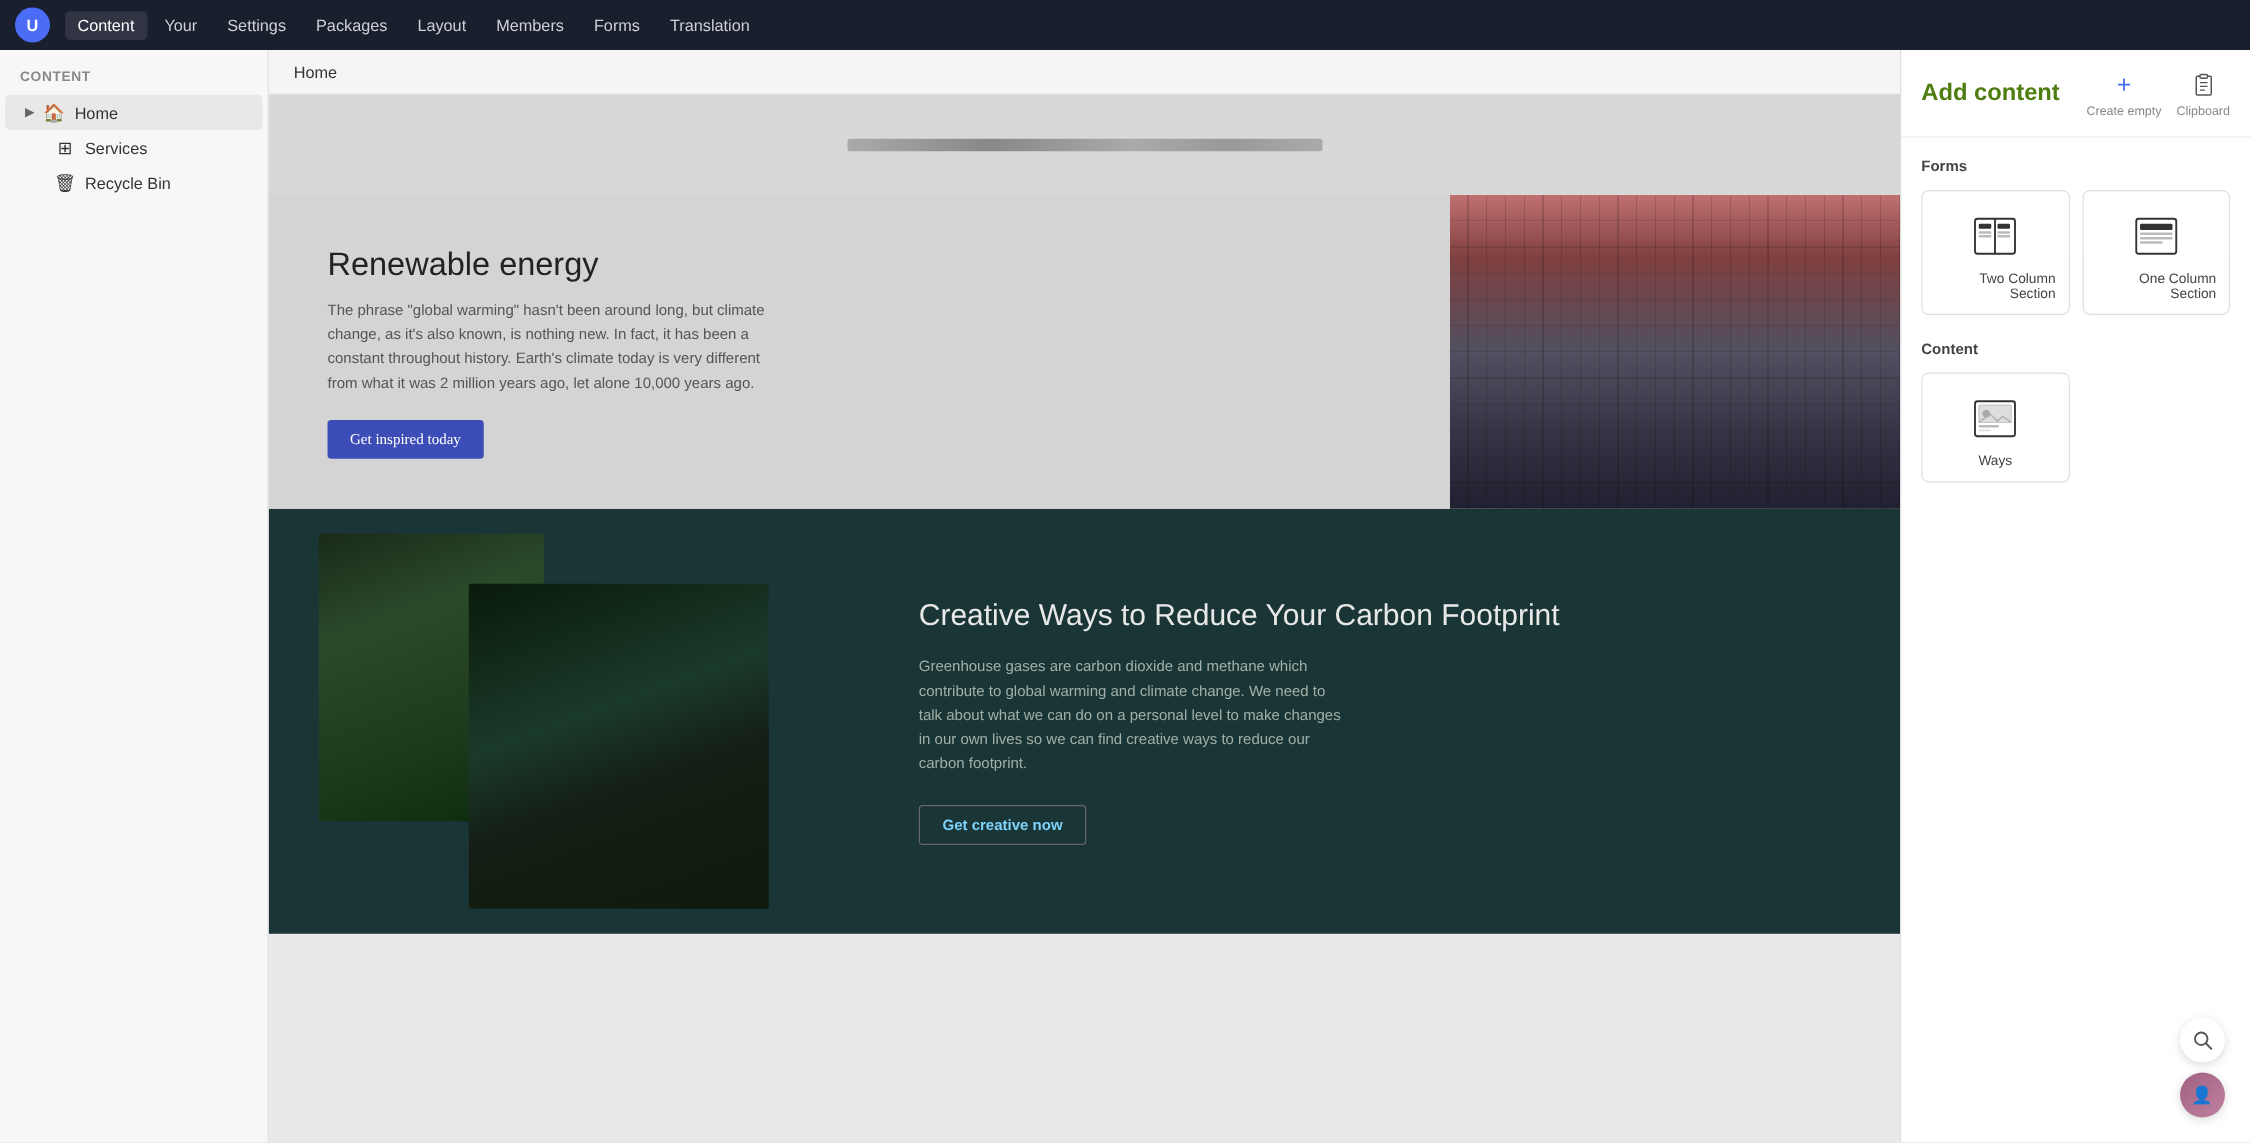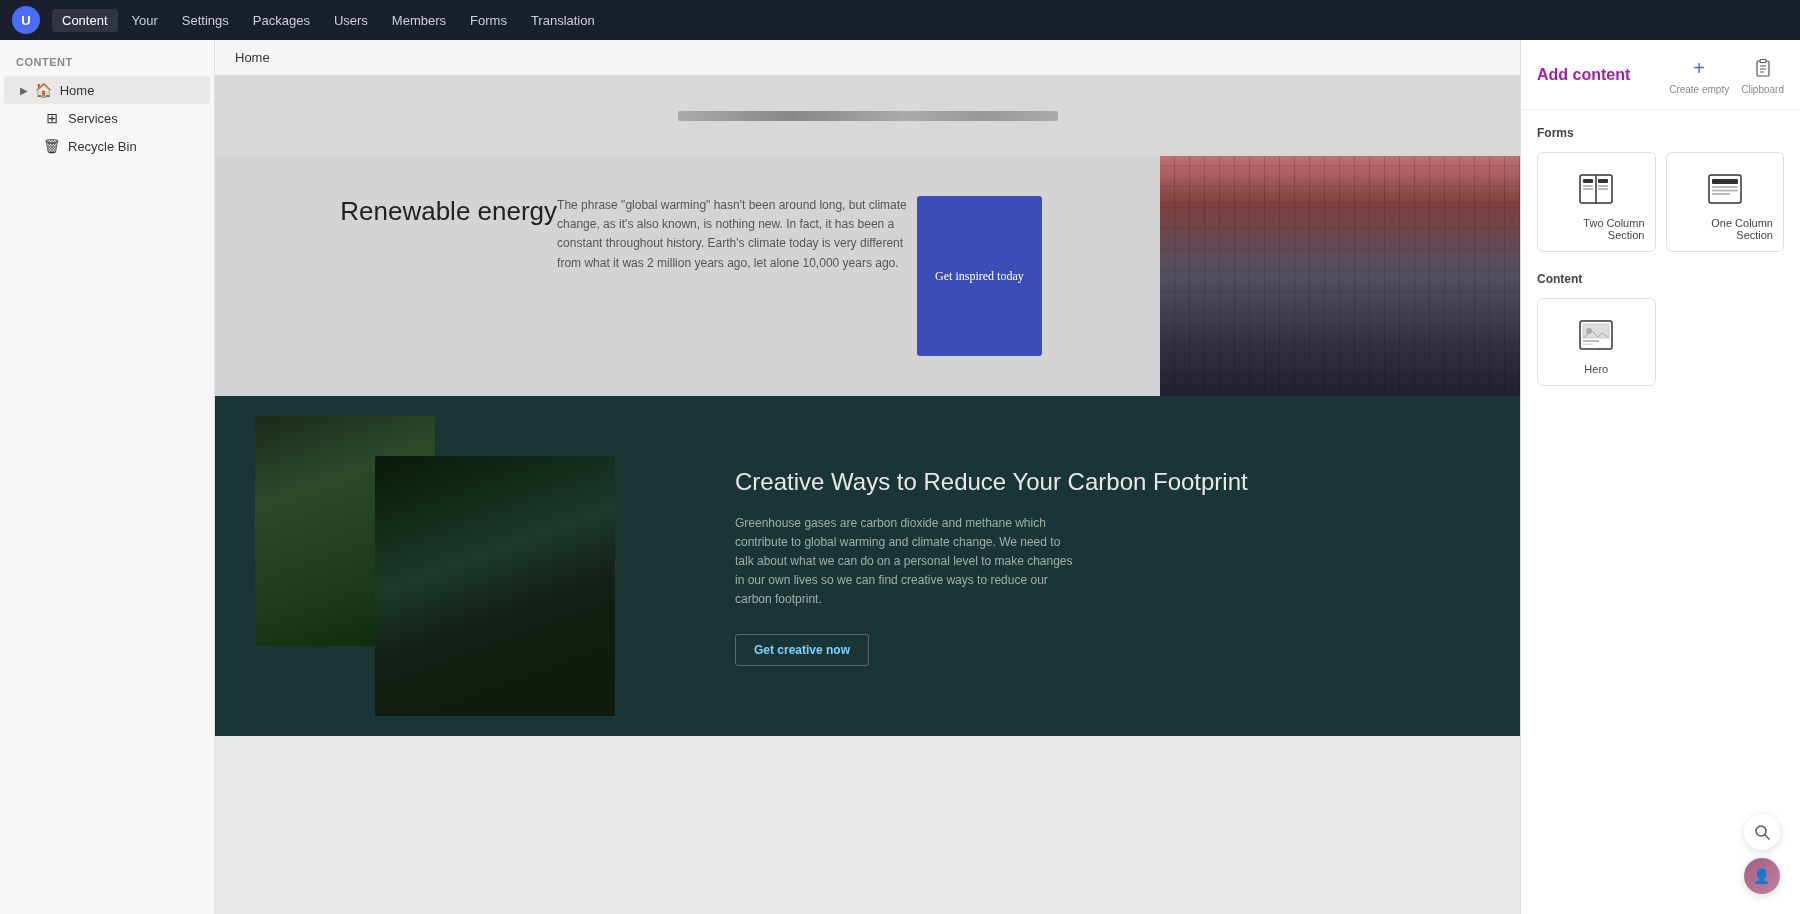--- a/index.html
+++ b/index.html
@@ -116,21 +116,21 @@
     .section-renewable {
       background: #d4d4d4;
       display: flex;
       min-height: 240px;
       position: relative;
     }
     .section-renewable-left {
       flex: 1;
       padding: 40px 40px 40px 47px;
       display: flex;
-      flex-direction: row;
+      flex-direction: column;
       justify-content: center;
     }
     .section-renewable-right {
       width: 360px;
       background: linear-gradient(160deg, #c08080 0%, #888 40%, #444 100%);
       position: relative;
       overflow: hidden;
     }
     .building-img {
       width: 100%;
@@ -242,23 +242,23 @@
       flex-direction: column;
     }
     .right-panel-header {
       padding: 14px 16px;
       border-bottom: 1px solid #eee;
       display: flex;
       align-items: center;
       justify-content: space-between;
     }
     .right-panel-title {
-      font-size: 16px;
+      font-size: 19px;
       font-weight: 600;
-      color: #a21caf;
+      color: #4d7c0f;
     }
     .panel-actions {
       display: flex;
       gap: 12px;
       align-items: center;
     }
     .panel-action-btn {
       display: flex;
       flex-direction: column;
       align-items: center;
@@ -338,21 +338,21 @@
 <body>
 
 <nav class="top-nav">
   <div class="nav-logo">
     <span>U</span>
   </div>
   <div class="nav-item active">Content</div>
   <div class="nav-item">Your</div>
   <div class="nav-item">Settings</div>
   <div class="nav-item">Packages</div>
-  <div class="nav-item">Users</div>
+  <div class="nav-item">Layout</div>
   <div class="nav-item">Members</div>
   <div class="nav-item">Forms</div>
   <div class="nav-item">Translation</div>
 </nav>
 
 <div class="main-layout">
 
   <aside class="sidebar">
     <div class="sidebar-section-title">Content</div>
     <div class="sidebar-item active">
@@ -473,21 +473,21 @@
           <div class="panel-card-icon">
             <svg width="36" height="36" viewBox="0 0 36 36" fill="none">
               <rect x="2" y="4" width="32" height="28" rx="2" stroke="#333" stroke-width="1.5" fill="none"></rect>
               <rect x="5" y="7" width="26" height="14" rx="1" fill="#ddd" stroke="#aaa" stroke-width="0.5"></rect>
               <circle cx="11" cy="14" r="3" fill="#aaa"></circle>
               <path d="M 5 21 L 14 14 L 20 20 L 24 16 L 31 21" stroke="#aaa" stroke-width="1" fill="none"></path>
               <rect x="5" y="23" width="16" height="2" rx="0.5" fill="#bbb"></rect>
               <rect x="5" y="26.5" width="10" height="1.5" rx="0.5" fill="#ddd"></rect>
             </svg>
           </div>
-          <span class="panel-card-label">Hero</span>
+          <span class="panel-card-label">Ways</span>
         </div>
       </div>
 
     </div>
   </aside>
 
 </div>
 
 <div class="bottom-right-icons">
   <div class="bottom-icon">

